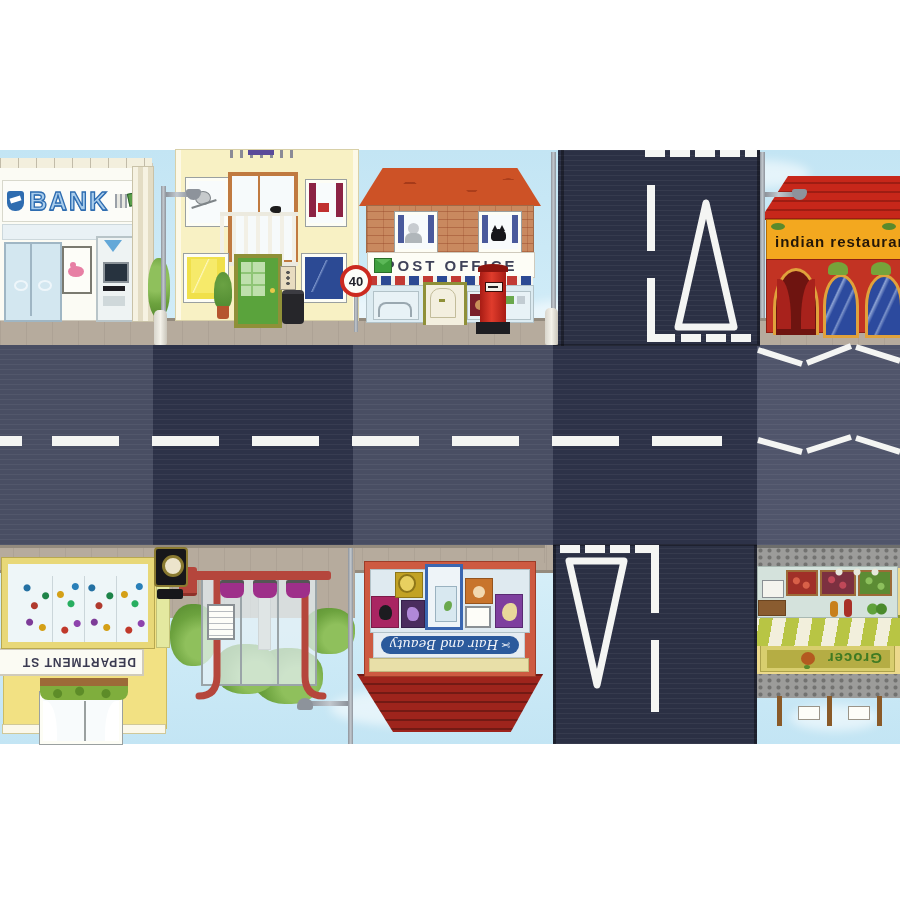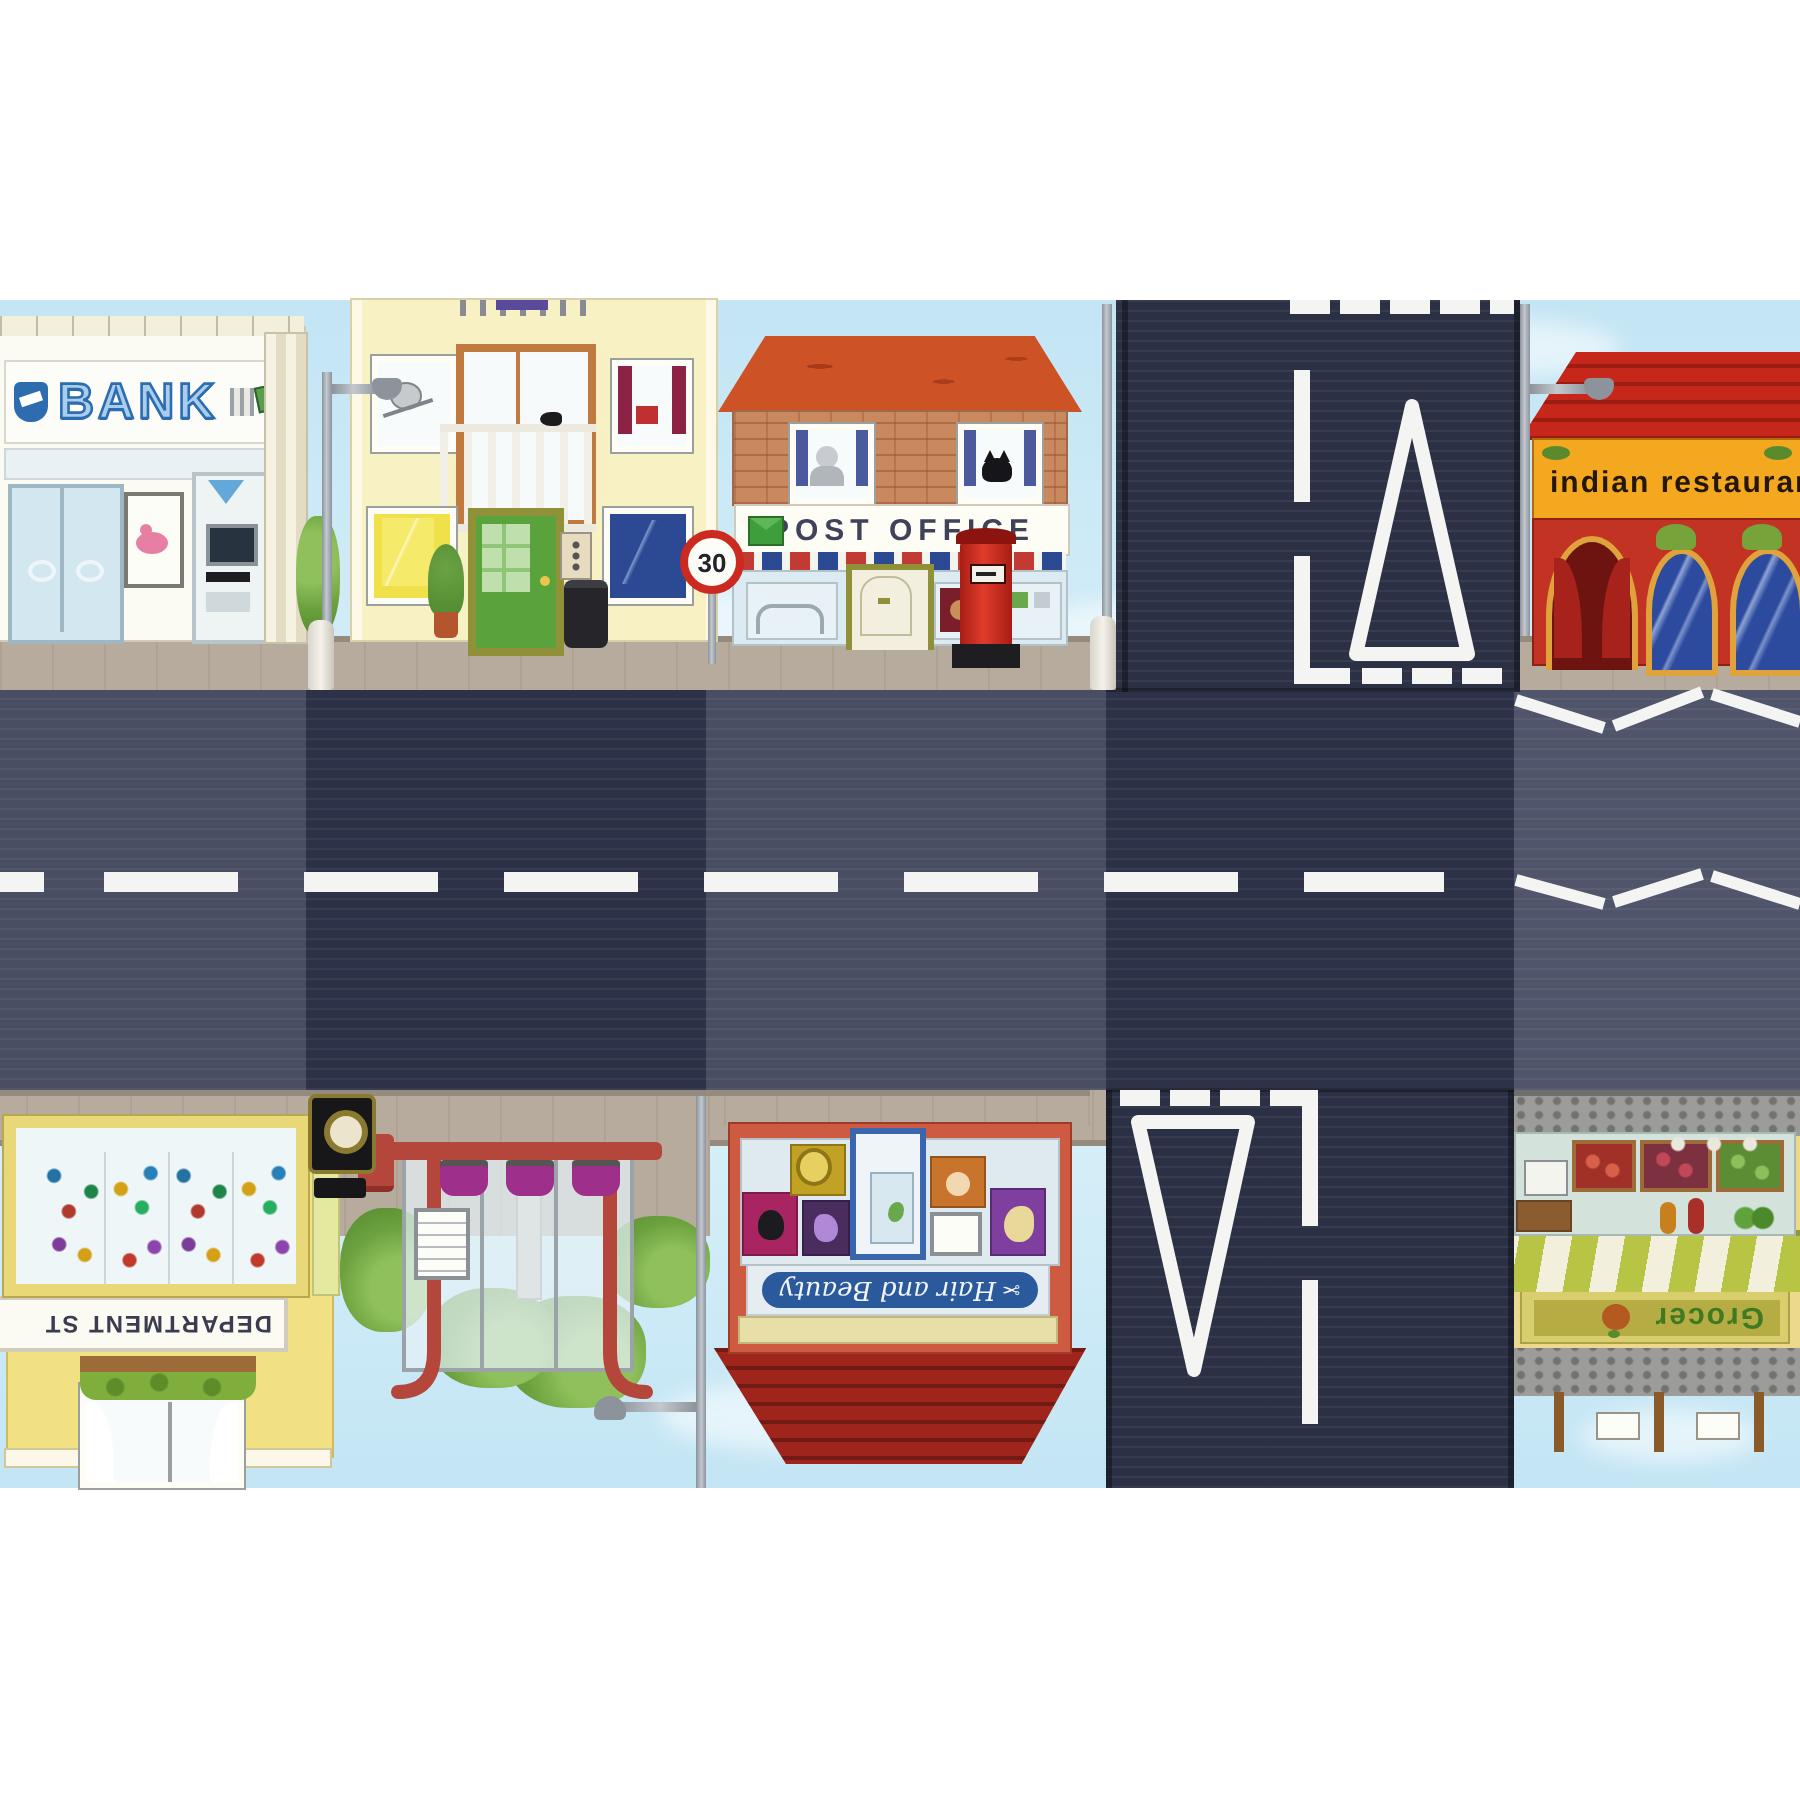--- a/index.html
+++ b/index.html
@@ -365,21 +365,21 @@
 
   <div class="abs pole" style="left:551px;top:152px;width:5px;height:163px;"></div>
   <div class="abs bollard" style="left:545px;top:308px;width:13px;height:37px;"></div>
 
   <div class="abs pole" style="left:760px;top:152px;width:5px;height:166px;"></div>
   <div class="abs pole" style="left:765px;top:192px;width:30px;height:5px;"></div>
   <div class="abs" style="left:792px;top:189px;width:15px;height:11px;background:#8d939b;border-radius:3px 3px 8px 8px;"></div>
 
   <div class="abs pole" style="left:354px;top:294px;width:4px;height:38px;"></div>
   <div class="abs" style="left:340px;top:265px;width:32px;height:32px;background:#fdfdf8;border:4px solid #cc2a20;border-radius:50%;box-sizing:border-box;display:flex;align-items:center;justify-content:center;">
-    <span class="sl-text">30</span>
+    <span class="sl-text">40</span>
   </div>
 
   <div class="abs" style="left:154px;top:547px;width:32px;height:52px;">
     <div style="position:absolute;left:0;top:0;width:30px;height:36px;background:#17171a;border:2px solid #8a7a30;border-radius:4px;">
       <div style="position:absolute;left:6px;top:6px;width:16px;height:16px;background:#ece4cc;border:3px solid #8a7a30;border-radius:50%;"></div>
     </div>
     <div style="position:absolute;left:3px;top:42px;width:26px;height:10px;background:#17171a;border-radius:2px;"></div>
   </div>
 
 </div>

